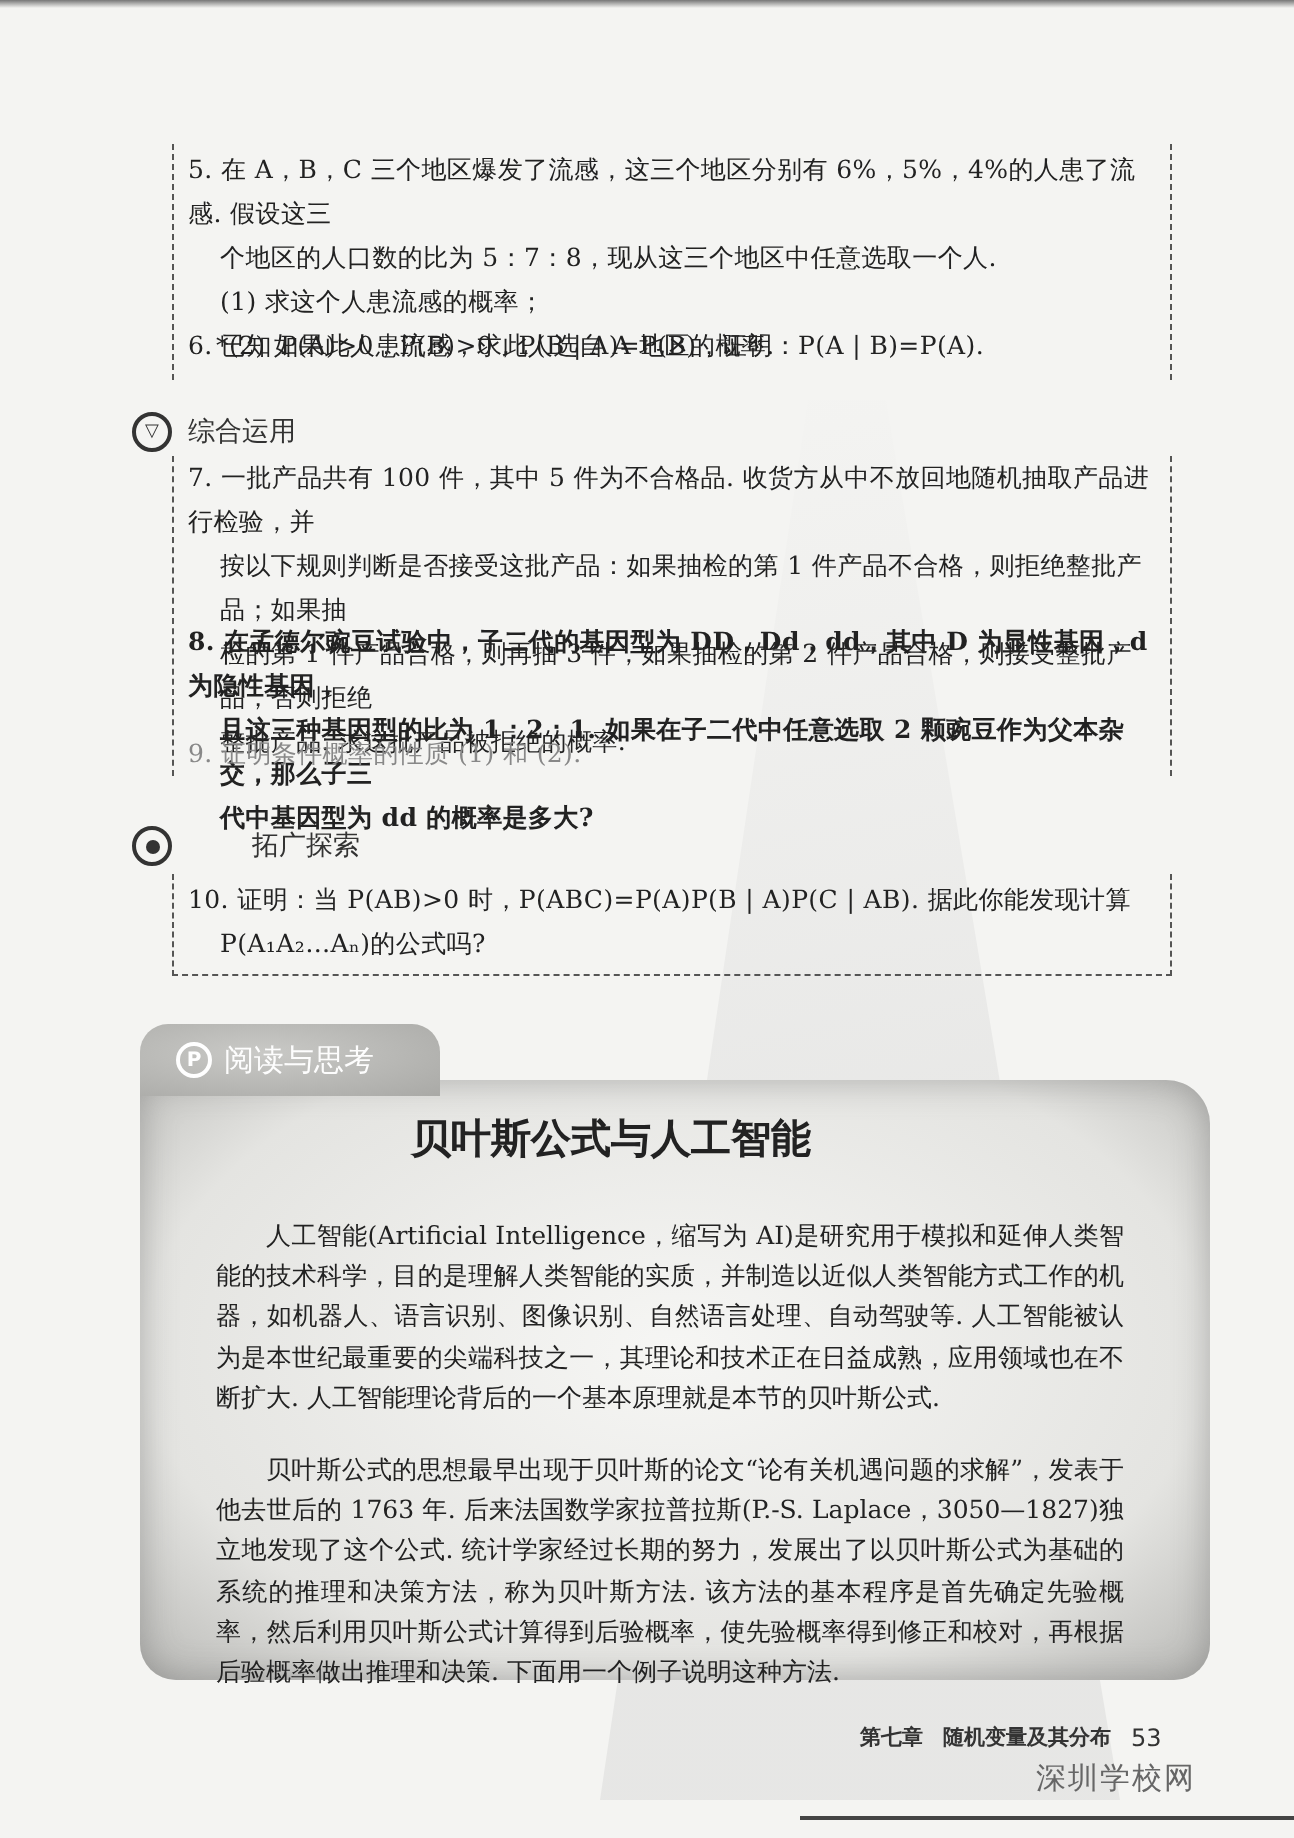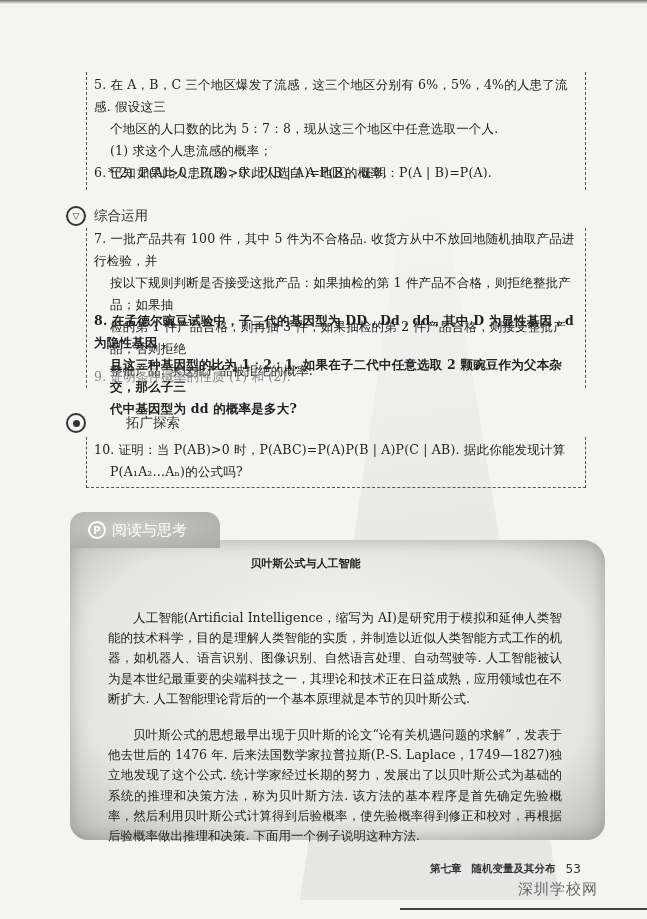--- a/index.html
+++ b/index.html
@@ -58,21 +58,21 @@
   }
   .reading-tab .sec-icon { border-color: #fff; color: #fff; width: 18px; height: 18px; font-size: 10px; }
   .reading-box {
     position: absolute; left: 70px; top: 540px; width: 535px; height: 300px;
     background: radial-gradient(ellipse at 50% 45%, #f6f6f4 0%, #e4e4e1 70%, #b9b9b6 100%);
     border-radius: 0 22px 18px 18px;
     box-shadow: inset 0 0 18px rgba(100,100,100,0.45);
   }
   .reading-title {
     position: absolute; left: 70px; top: 556px; width: 471px; text-align: center;
-    font-family: "DejaVu Sans", sans-serif; font-size: 11px; font-weight: bold; color: #222;
+    font-family: "DejaVu Sans", sans-serif; font-size: 20px; font-weight: bold; color: #222;
   }
   .reading-body {
     position: absolute; left: 92px; top: 592px; width: 486px;
     font-size: 12.5px; line-height: 20.2px; text-align: justify; color: #222;
   }
   .reading-body p { margin: 16px; text-indent: 25px; }
 
   .footer {
     position: absolute; left: 430px; top: 862px; font-family: "DejaVu Sans", sans-serif;
     font-size: 10.5px; color: #333; display: flex; gap: 10px; font-weight: bold;
@@ -130,21 +130,21 @@
 </div>
 
 <div class="reading-box"></div>
 <div class="reading-tab">
   <span class="sec-icon">P</span>
   <span>阅读与思考</span>
 </div>
 <div class="reading-title">贝叶斯公式与人工智能</div>
 <div class="reading-body">
   <p>人工智能(Artificial Intelligence，缩写为 AI)是研究用于模拟和延伸人类智能的技术科学，目的是理解人类智能的实质，并制造以近似人类智能方式工作的机器，如机器人、语言识别、图像识别、自然语言处理、自动驾驶等. 人工智能被认为是本世纪最重要的尖端科技之一，其理论和技术正在日益成熟，应用领域也在不断扩大. 人工智能理论背后的一个基本原理就是本节的贝叶斯公式.</p>
-  <p>贝叶斯公式的思想最早出现于贝叶斯的论文“论有关机遇问题的求解”，发表于他去世后的 1476 年. 后来法国数学家拉普拉斯(P.-S. Laplace，1749—1827)独立地发现了这个公式. 统计学家经过长期的努力，发展出了以贝叶斯公式为基础的系统的推理和决策方法，称为贝叶斯方法. 该方法的基本程序是首先确定先验概率，然后利用贝叶斯公式计算得到后验概率，使先验概率得到修正和校对，再根据后验概率做出推理和决策. 下面用一个例子说明这种方法.</p>
+  <p>贝叶斯公式的思想最早出现于贝叶斯的论文“论有关机遇问题的求解”，发表于他去世后的 1763 年. 后来法国数学家拉普拉斯(P.-S. Laplace，3050—1827)独立地发现了这个公式. 统计学家经过长期的努力，发展出了以贝叶斯公式为基础的系统的推理和决策方法，称为贝叶斯方法. 该方法的基本程序是首先确定先验概率，然后利用贝叶斯公式计算得到后验概率，使先验概率得到修正和校对，再根据后验概率做出推理和决策. 下面用一个例子说明这种方法.</p>
 </div>
 
 <div class="footer">
   <span>第七章</span>
   <span>随机变量及其分布</span>
   <span class="pg">53</span>
 </div>
 <div class="site-watermark">深圳学校网</div>
 <div class="bottom-rule"></div>
 

